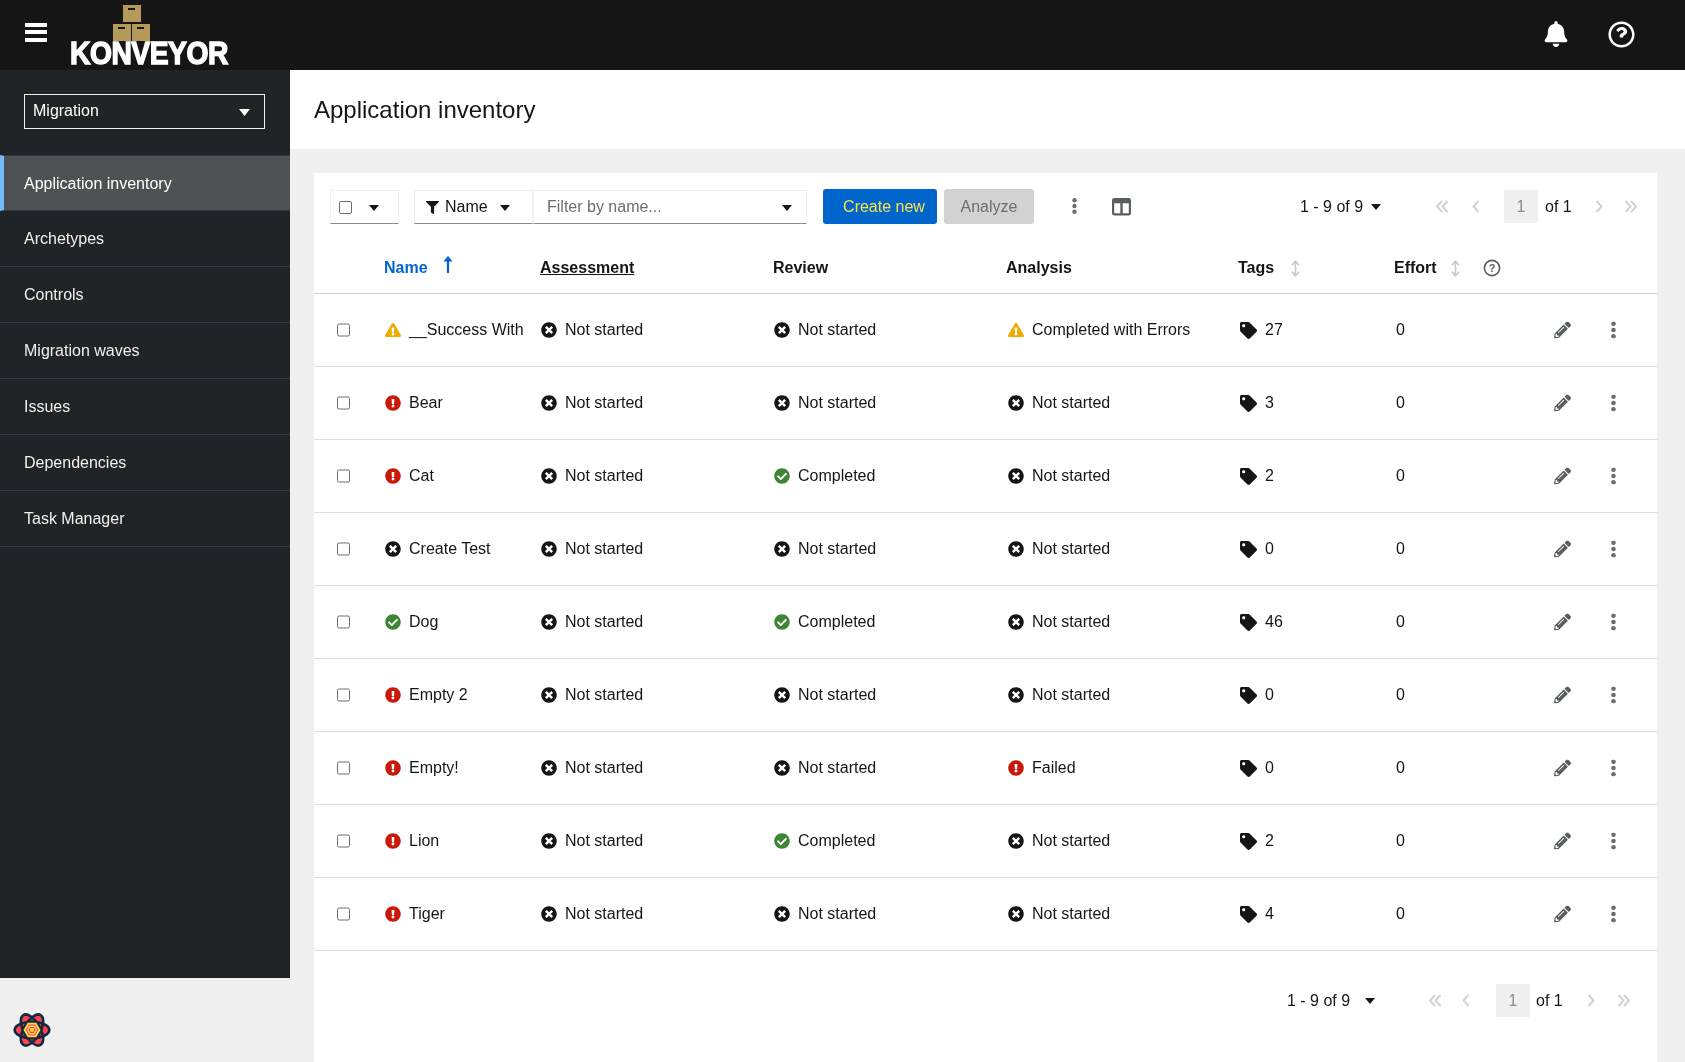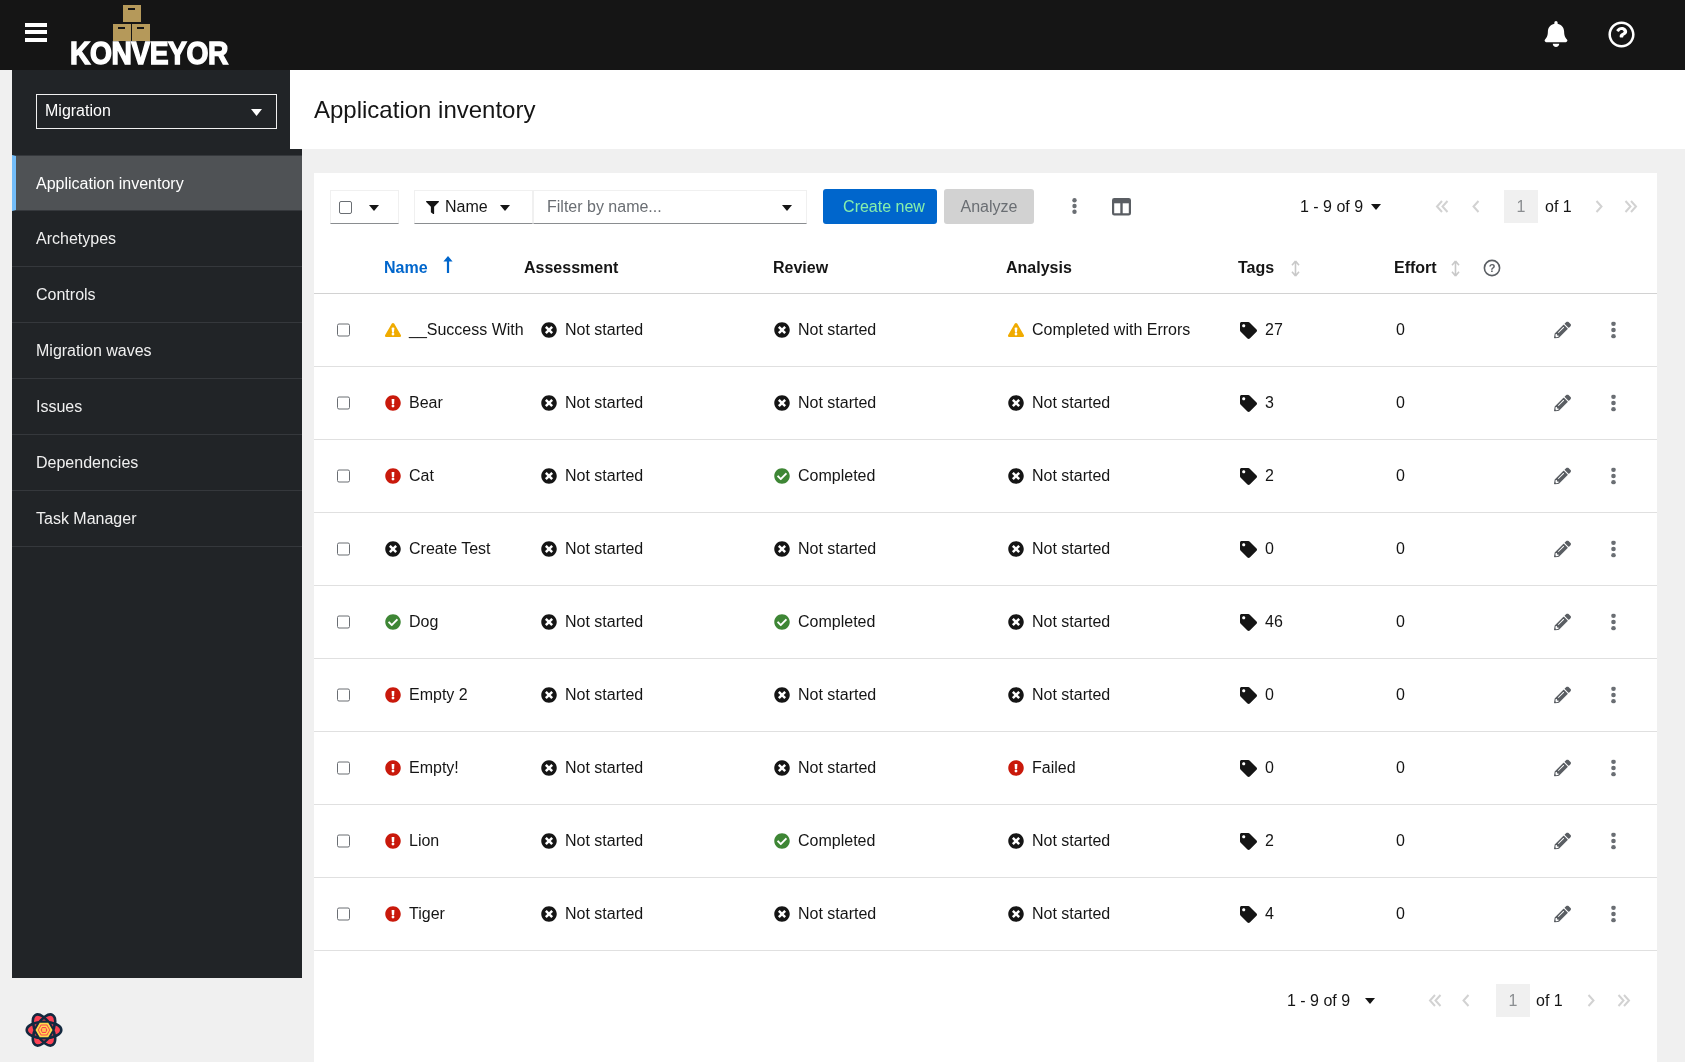--- a/index.html
+++ b/index.html
@@ -11,38 +11,38 @@
 .burger { position:absolute; left:25px; top:23px; width:22px; height:20px; }
 .burger span { position:absolute; left:0; width:22px; height:4px; background:#fff; }
 .burger span:nth-child(1){top:0;} .burger span:nth-child(2){top:7px;} .burger span:nth-child(3){top:15px;}
 .logo { position:absolute; left:71px; top:0; width:160px; height:70px; }
 .box { position:absolute; background:#b5995a; }
 .box .flap { position:absolute; top:3px; left:50%; margin-left:-3.5px; width:7px; height:2.5px; background:#151515; }
 .konveyor { position:absolute; left:-1px; top:36px; width:160px; color:#fff; font-weight:bold; font-size:31px; -webkit-text-stroke:1.4px #fff; letter-spacing:-0.5px; transform:scaleX(0.91); transform-origin:left; white-space:nowrap; }
 .mast-icons { position:absolute; top:0; right:0; height:70px; }
 
 
-.sidebar { position:absolute; top:70px; left:0; width:290px; height:908px; background:#212427;margin-left:12px; }
+.sidebar { position:absolute; top:70px; left:0; width:290px; height:908px; background:#212427; }
 .ctx { position:absolute; left:24px; top:24px; width:241px; height:35px; border:1px solid #f0f0f0; color:#fff; }
 .ctx .txt { position:absolute; left:8px; top:7px; }
 .nav { position:absolute; top:85px; left:0; width:290px; }
 .nav a { display:block; position:relative; height:56px; line-height:55px; padding-left:24px; color:#f0f0f0; text-decoration:none; border-bottom:1px solid #35383c; font-size:16px; }
 .nav a.first { border-top:1px solid #35383c; }
 .nav a.sel { background:#4f5255; color:#fff; border-left:4px solid #73bcf7; padding-left:20px; }
 
 
 .titleband { position:absolute; top:70px; left:290px; width:1395px; height:79px; background:#fff; }
 .titleband h1 { font-size:24px; font-weight:normal; color:#151515; position:absolute; left:24px; top:26px; }
 .card { position:absolute; top:173px; left:314px; width:1343px; height:1003px; background:#fff; }
 
 
 .tb-item { position:absolute; height:34px; background:#fff; border:1px solid #f0f0f0; border-bottom:1px solid #8a8d90; }
 .cb { width:13px; height:13px; border:1px solid #6a6e73; border-radius:2px; background:#fff; display:inline-block; }
 .btn { position:absolute; height:35px; border-radius:3px; font-size:16px; text-align:center; line-height:35px; }
-.btn-blue { background:#06c; color:#86efac;padding-left:8px; }
+.btn-blue { background:#06c; color:#fde047;padding-left:8px; }
 .btn-gray { background:#d2d2d2; color:#6a6e73; }
 
 
 .thead { position:absolute; top:68px; left:0; width:1343px; height:53px; border-bottom:1px solid #d2d2d2; font-weight:bold; }
 .thead span { position:absolute; top:18px; }
 .row { position:absolute; left:0; width:1343px; height:73px; border-bottom:1px solid #e0e0e0; }
 .cell { position:absolute; top:50%; transform:translateY(-50%); display:flex; align-items:center; gap:8px; white-space:nowrap; }
 .ic { width:16px; height:16px; flex:none; }
 
 
@@ -177,21 +177,21 @@
     <svg style="position:absolute; left:324px; top:1px;" width="14" height="15" viewBox="0 0 14 15">
         <path d="M7 2l5 5.5L7 13M1.5 2l5 5.5-5 5.5" stroke="#d2d2d2" stroke-width="2" fill="none"></path>
       </svg>
   </div>
 
   <div class="thead">
     <span style="left:70px; color:#06c;">Name</span>
     <svg style="position:absolute; left:129px; top:15px;" width="10" height="17" viewBox="0 0 10 17">
         <path d="M5 0 L9.6 5.6 H6.1 V17 H3.9 V5.6 H0.4 Z" fill="#06c"></path>
       </svg>
-    <span style="left:210px;">Assessment</span>
+    <span style="left:226px;text-decoration:underline;">Assessment</span>
     <span style="left:459px;">Review</span>
     <span style="left:692px;">Analysis</span>
     <span style="left:924px;">Tags</span>
     <svg style="position:absolute; left:977px; top:19px;" width="9" height="17" viewBox="0 0 9 17">
         <path d="M4.5 1.5v14M4.5 1L1 5.2M4.5 1L8 5.2M4.5 16L1 11.8M4.5 16L8 11.8" stroke="#c8c8c8" stroke-width="1.6" fill="none"></path>
       </svg>
     <span style="left:1080px;">Effort</span>
     <svg style="position:absolute; left:1137px; top:19px;" width="9" height="17" viewBox="0 0 9 17">
         <path d="M4.5 1.5v14M4.5 1L1 5.2M4.5 1L8 5.2M4.5 16L1 11.8M4.5 16L8 11.8" stroke="#c8c8c8" stroke-width="1.6" fill="none"></path>
       </svg>

